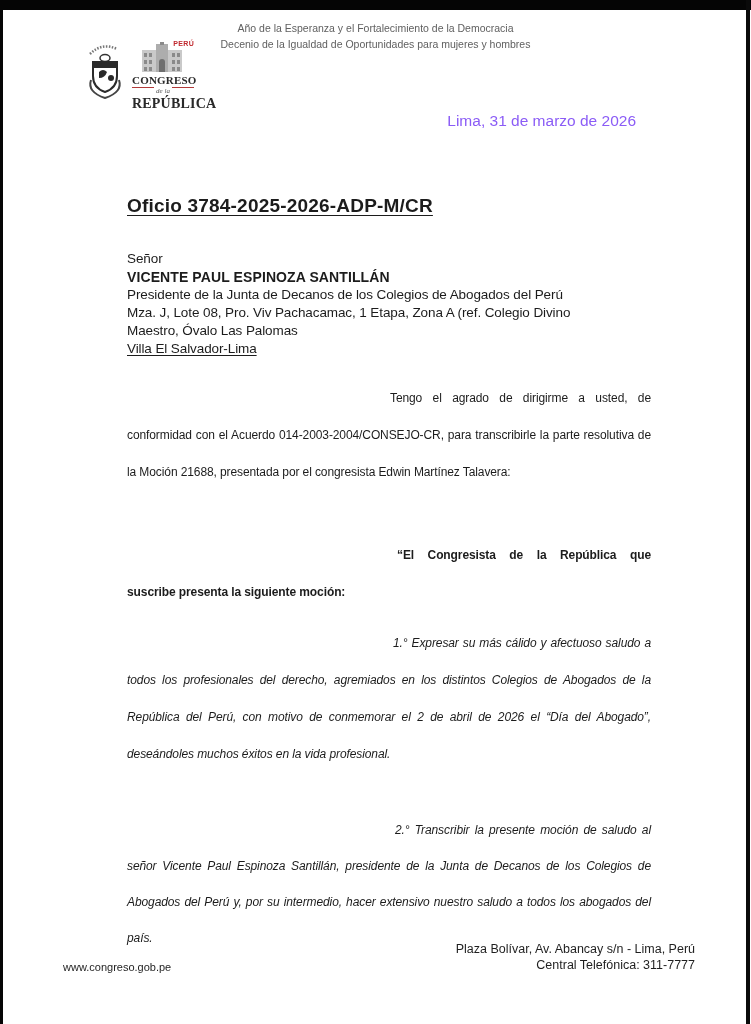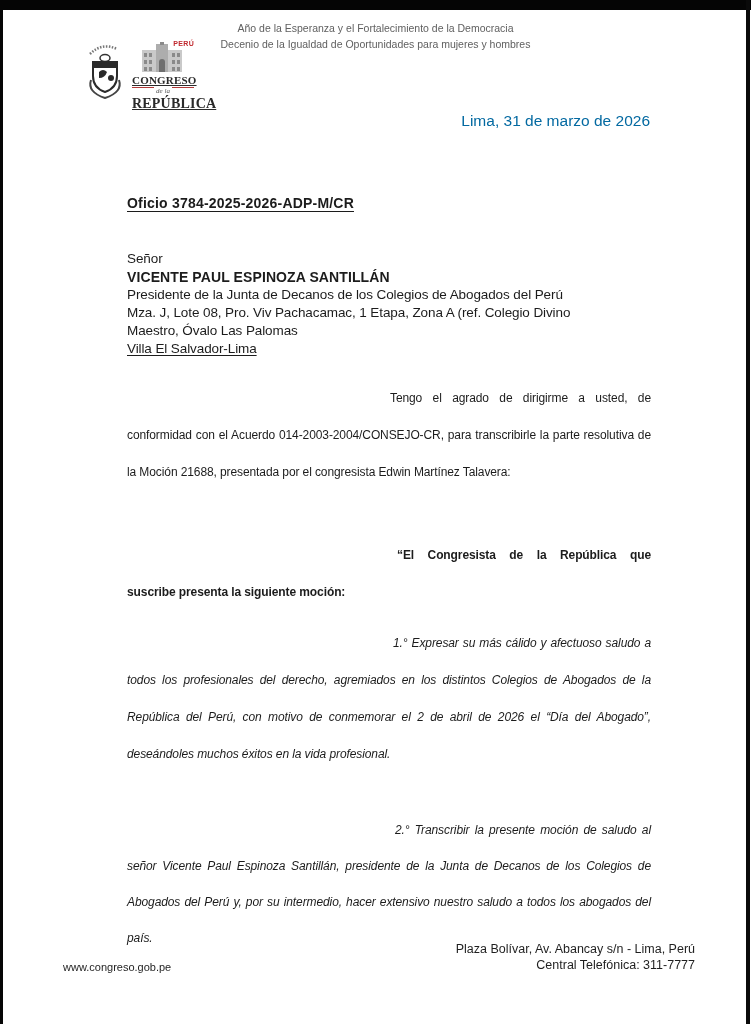--- a/index.html
+++ b/index.html
@@ -24,43 +24,43 @@
   }
   .congress-block { width: 62px; text-align: center; }
   .building-row { position: relative; width: 62px; height: 32px; }
   .building-row svg { position: absolute; left: 10px; top: 2px; }
   .peru-label {
     position: absolute; top: 0; right: 0;
     color: #c0272d; font-size: 7px; font-weight: bold; letter-spacing: 0.3px;
   }
   .congreso-word, .republica-word {
     font-family: "Liberation Serif", "DejaVu Serif", serif;
-    font-weight: bold; color: #2a2a2a; letter-spacing: 0.2px; text-decoration: underline;
+    font-weight: bold; color: #2a2a2a; letter-spacing: 0.2px;
   }
   .congreso-word { font-size: 11px; margin-top: 2px; }
   .republica-word { font-size: 14px; }
   .dela-row { display: flex; align-items: flex-start; gap: 2px; margin: 1px 0; }
   .dela-rule { flex: 1; height: 1px; background: #b23a3a; }
   .dela-word {
     font-family: "Liberation Serif", "DejaVu Serif", serif;
     font-style: italic; font-size: 7px; color: #555;
   }
   .motto {
     position: absolute; left: 0; top: 20px; width: 751px;
     text-align: center; font-size: 10.5px; line-height: 16px; color: #606060;
   }
   .date-line {
-    position: absolute; top: 112px; right: 101px;
-    font-size: 15.5px; color: #0369a1;
+    position: absolute; top: 112px; right: 115px;
+    font-size: 15.5px; color: #8b5cf6;
   }
 
   
   .reference {
     position: absolute; left: 127px; top: 195px;
-    font-size: 14px; font-weight: bold;
+    font-size: 19px; font-weight: bold;
     text-decoration: underline; text-underline-offset: 3px;
     letter-spacing: 0.2px;
   }
   .addressee {
     position: absolute; left: 127px; top: 250px;
     font-size: 13.5px; line-height: 18px; letter-spacing: -0.1px;
     white-space: nowrap;
   }
   .addressee .name { font-weight: bold; font-size: 14px; letter-spacing: 0.1px; }
   .addressee .underlined { text-decoration: underline; text-underline-offset: 2px; }

